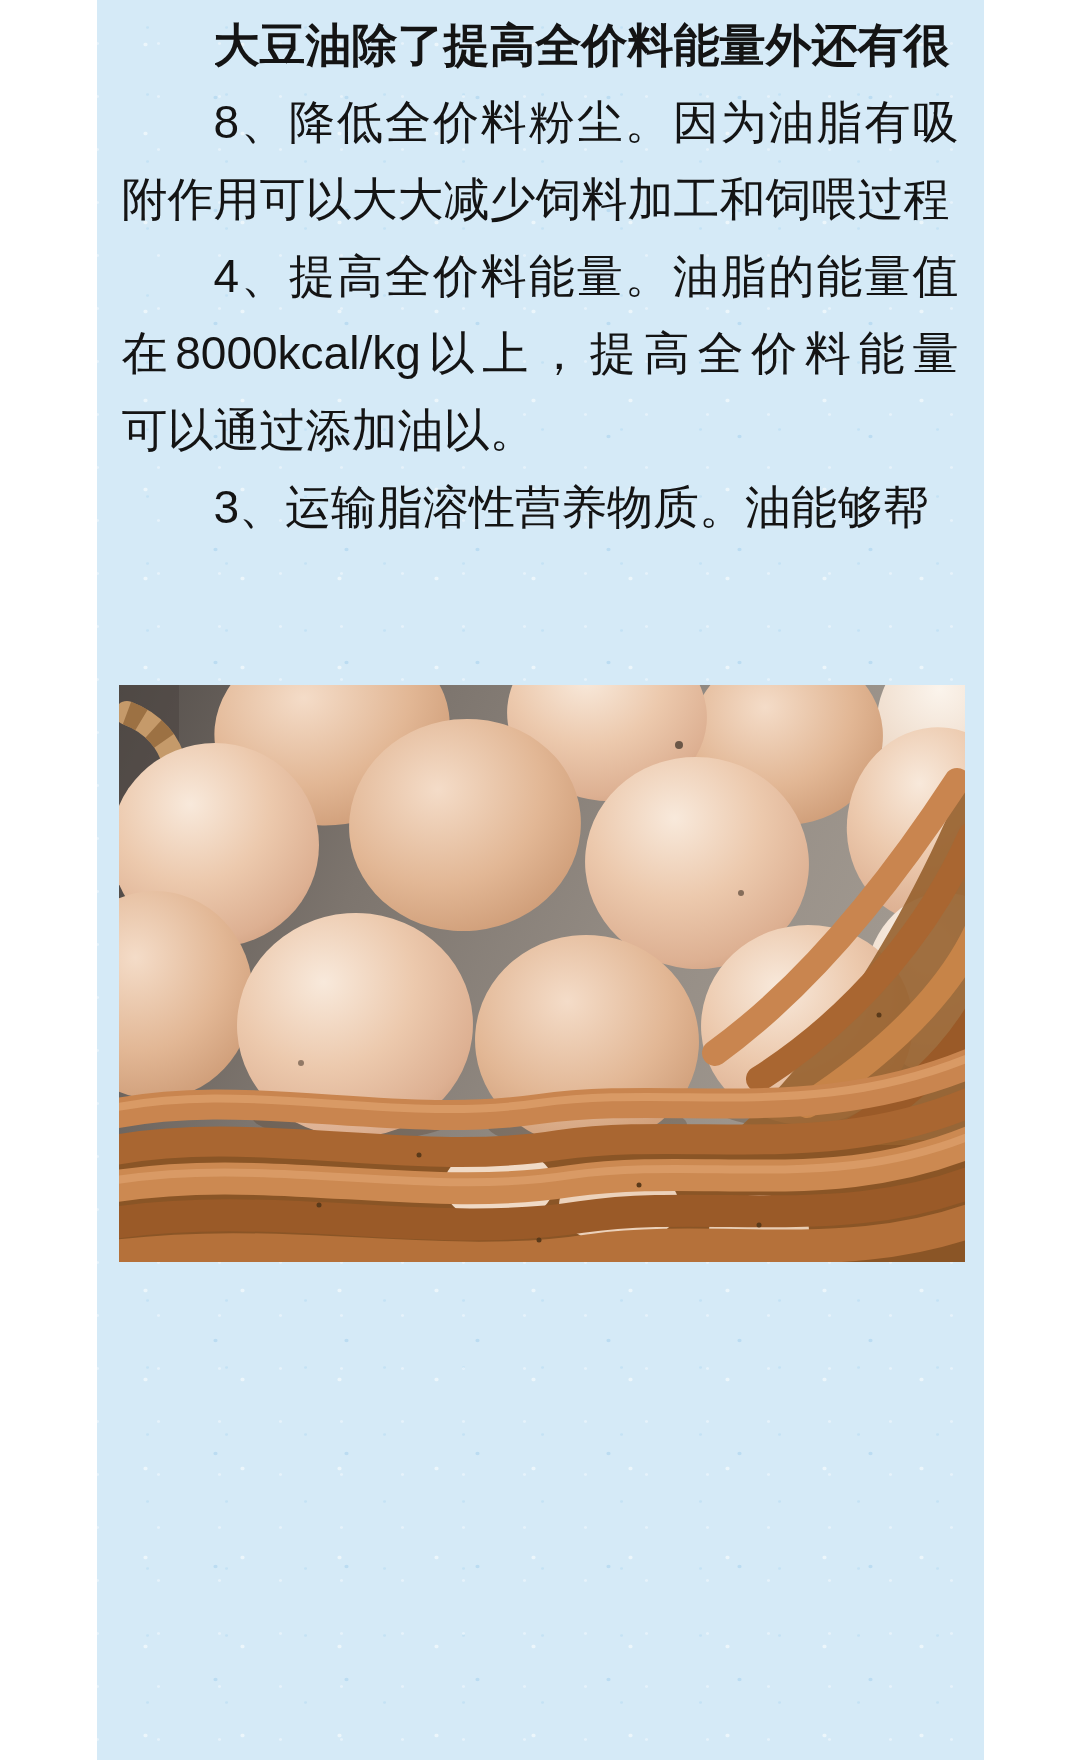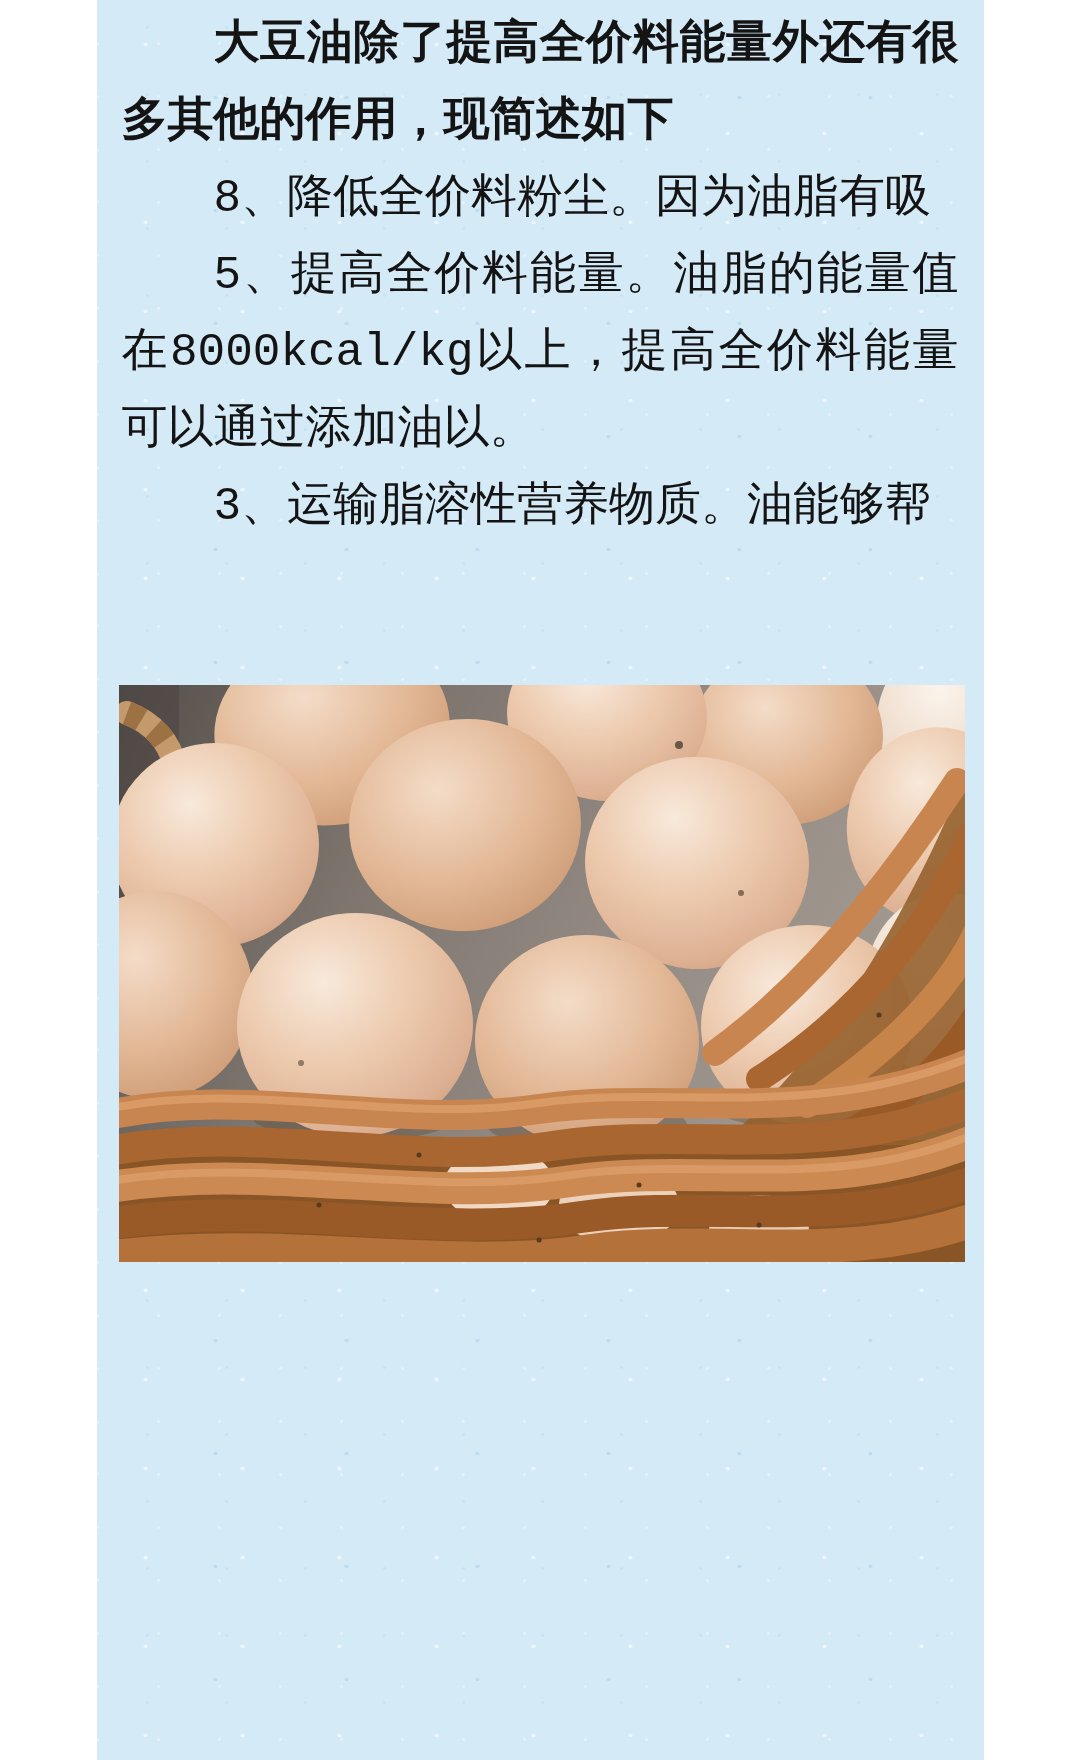--- a/index.html
+++ b/index.html
@@ -22,21 +22,20 @@
       radial-gradient(rgba(140,195,230,0.35) 1.5px, transparent 2.5px),
       radial-gradient(rgba(160,210,240,0.30) 1px, transparent 2px);
     background-size: 97px 89px, 61px 53px, 131px 113px, 79px 67px;
     background-position: 0 0, 31px 17px, 53px 41px, 11px 61px;
   }
   .article {
     padding: 7px 25px 0 25px;
     color: var(--text, #141414);
     font-size: 46px;
     line-height: 77px;
-    font-family: Liberation Mono, monospace;
   }
   .para { margin: 0; }
   .para.bold { font-weight: 700; }
   .line {
     text-align: justify;
     text-align-last: justify;
     white-space: nowrap;
   }
   .para .line:first-child { text-indent: 2em; }
   .para .line:last-child { text-align-last: left; }
@@ -49,27 +48,27 @@
   }
   .photo svg { display: block; }
 </style>
 </head>
 <body>
 
 <div class="panel">
   <div class="article">
       <div class="para bold">
         <div class="line">大豆油除了提高全价料能量外还有很</div>
-        <div class="line">多其他的作用，现简述如下</div>
       </div>
       <div class="para">
         <div class="line">8、降低全价料粉尘。因为油脂有吸</div>
+        <div class="line">附作用可以大大减少饲料加工和饲喂过程</div>
       </div>
       <div class="para">
-        <div class="line">5、提高全价料能量。油脂的能量值</div>
+        <div class="line">4、提高全价料能量。油脂的能量值</div>
         <div class="line">在8000kcal/kg以上，提高全价料能量</div>
         <div class="line">可以通过添加油以。</div>
       </div>
       <div class="para">
         <div class="line">3、运输脂溶性营养物质。油能够帮</div>
       </div>
     </div>
 
   <div class="photo" aria-label="eggs in a wicker basket">
     <svg width="846" height="577" viewBox="0 0 846 577" xmlns="http://www.w3.org/2000/svg">

